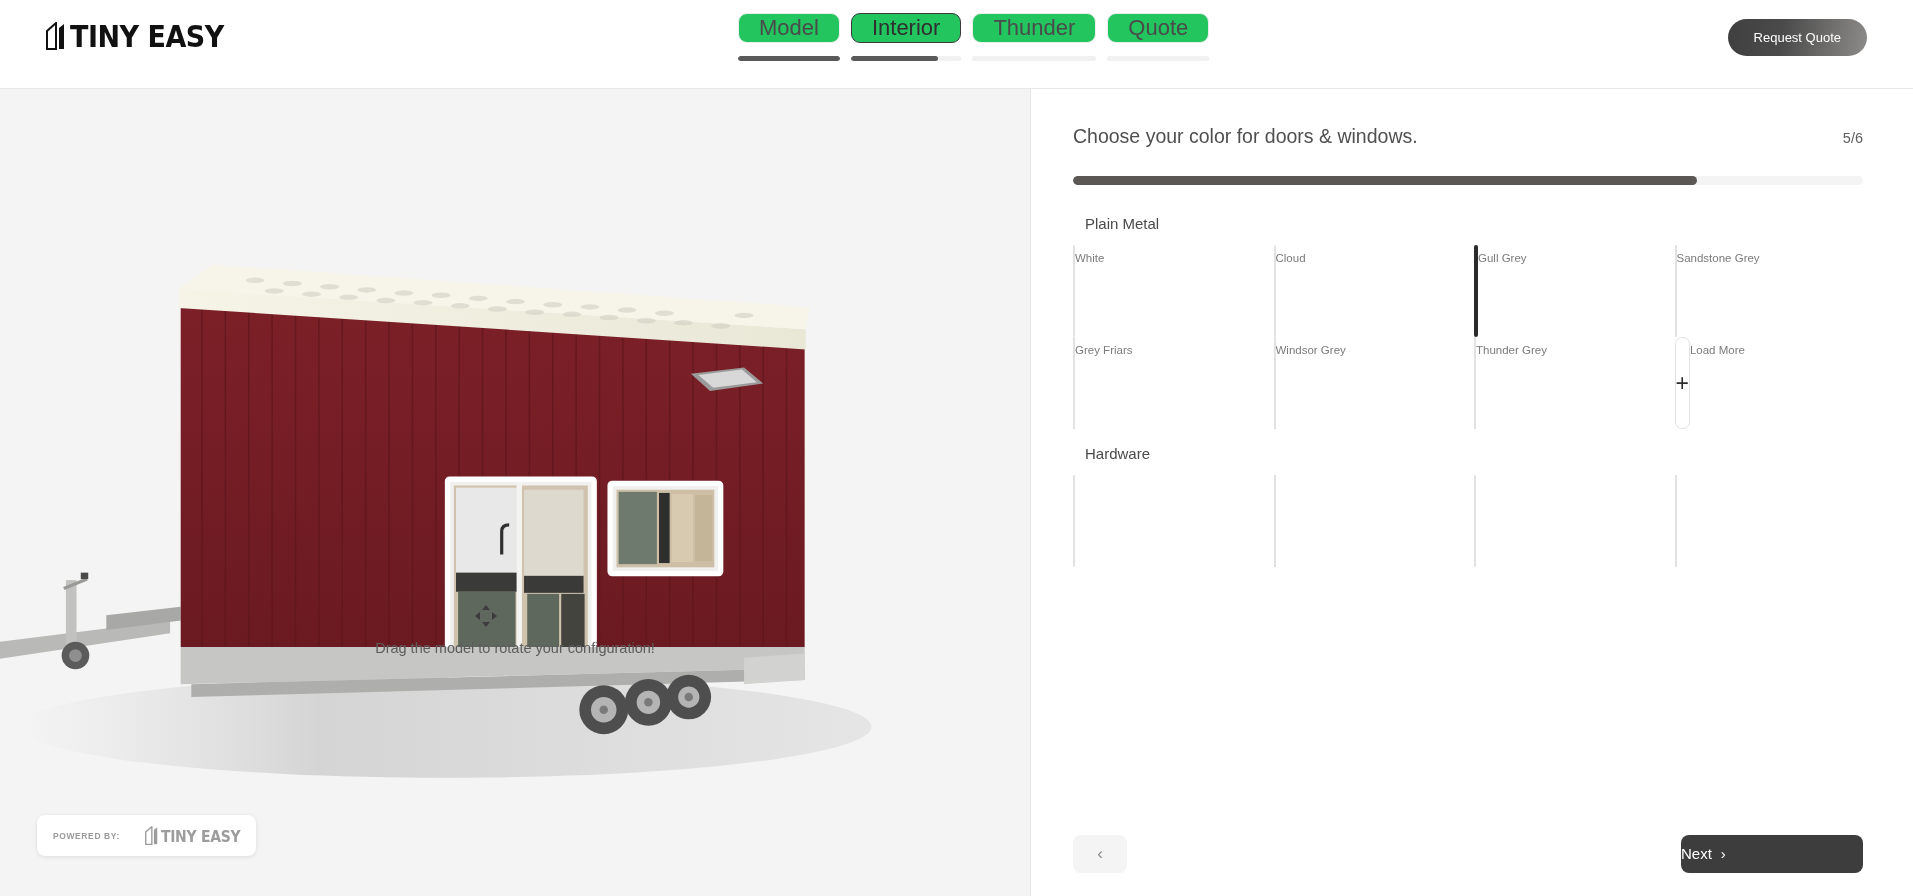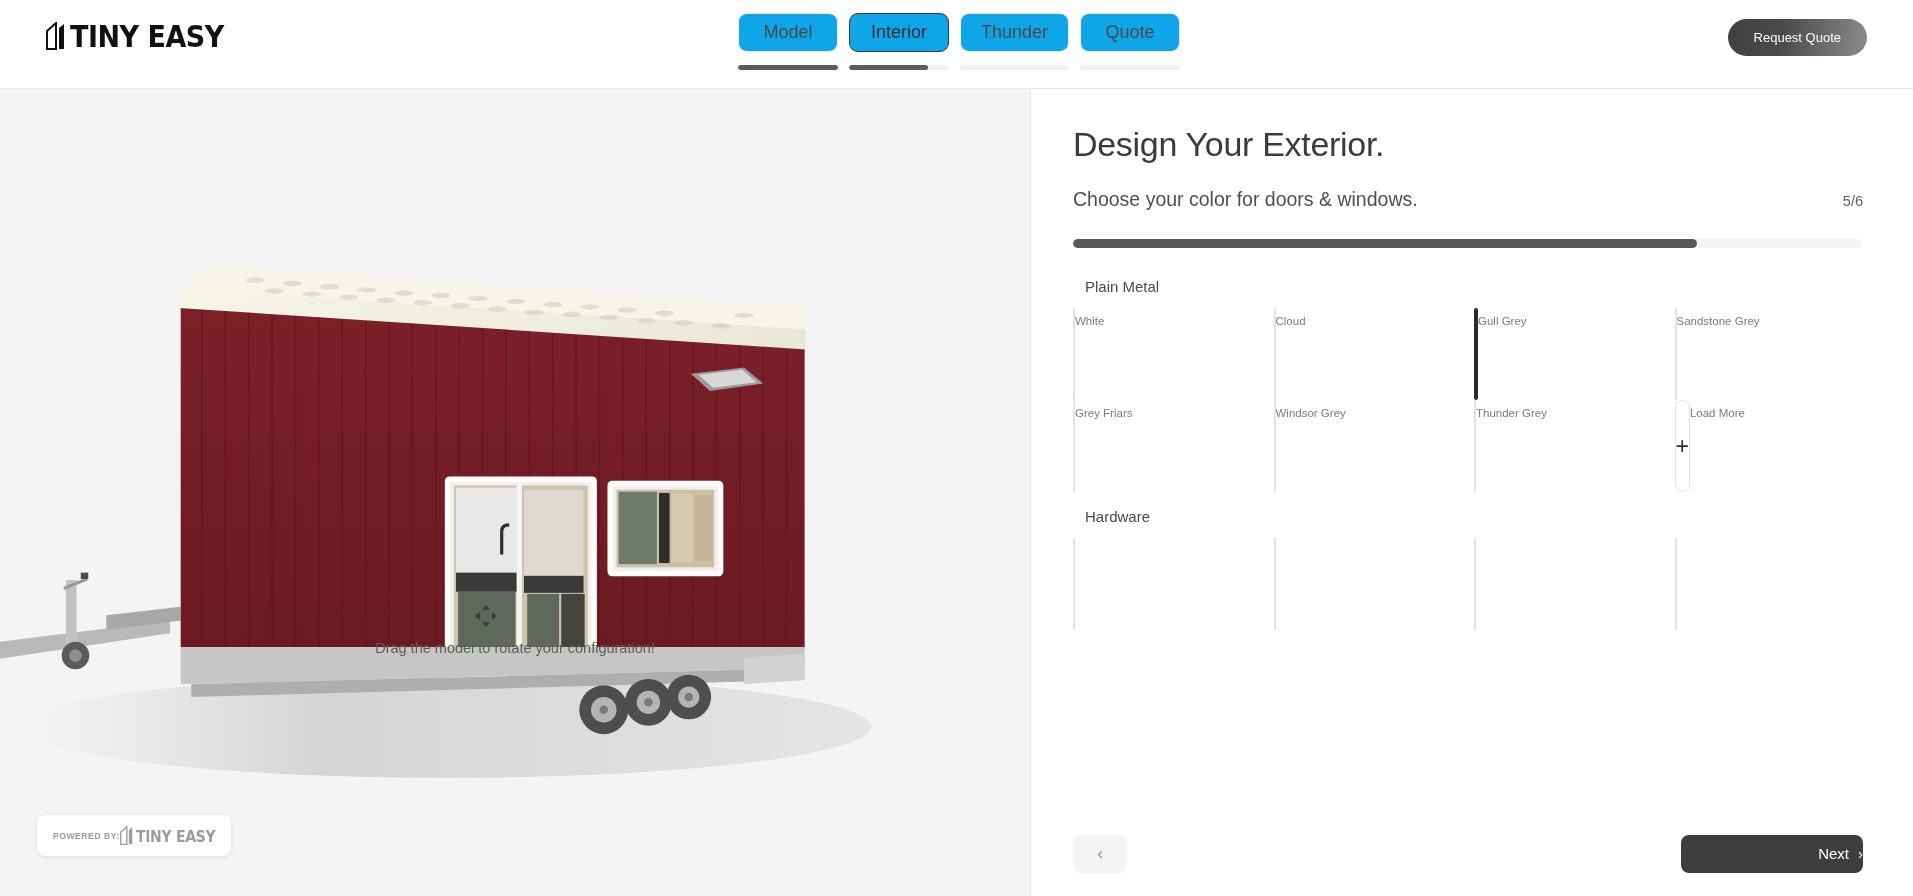--- a/index.html
+++ b/index.html
@@ -33,25 +33,25 @@
   }
 
   .tabs {
     position: absolute;
     left: 738px; top: 13px;
     display: flex; gap: 11px;
   }
   .tab-wrap { display: flex; flex-direction: column; align-items: stretch; }
   .tab {
     min-width: 100px;
-    padding: 8px 20px;
+    padding: 1px 20px;
     border-radius: 9px;
     border: 1px solid #ededed;
-    background: #0ea5e9;
-    font-size: 18px;
+    background: #22c55e;
+    font-size: 22px;
     color: #4a4a4a;
     text-align: center;
     white-space: nowrap;
     cursor: pointer;
   }
   .tab.active {
     border: 1.6px solid #3a3a3a;
     color: #2f2f2f;
   }
   .tab-track {
@@ -105,21 +105,21 @@
     width: 24px; height: 24px;
     pointer-events: none;
   }
 
   .powered-badge {
     position: absolute;
     left: 37px; bottom: 40px;
     background: #ffffff;
     border-radius: 8px;
     padding: 11px 16px;
-    display: flex; align-items: center; gap: 0;
+    display: flex; align-items: center; gap: 25px;
     box-shadow: 0 1px 4px rgba(0,0,0,0.10);
   }
   .powered-label {
     font-size: 8.5px; letter-spacing: 0.6px;
     color: #9a9a9a; font-weight: 600;
   }
   .powered-logo { display: flex; align-items: center; gap: 3px; }
   .powered-word {
     font-size: 14px; font-weight: 700; color: #9c9c9c;
     font-family: "DejaVu Sans", sans-serif; letter-spacing: -0.3px;
@@ -223,21 +223,21 @@
   .next-btn {
     margin-left: auto;
     width: 182px; height: 38px;
     border-radius: 8px;
     border: none;
     background: #3d3d3d;
     color: #ffffff;
     font-size: 15px;
     font-family: "Liberation Sans", sans-serif;
     cursor: pointer;
-    display: flex; align-items: center; justify-content: flex-end; gap: 9px;
+    display: flex; align-items: center; justify-content: flex-start; gap: 9px;
   }
 </style>
 </head>
 <body>
 
 <div class="header">
 
   <div class="logo">
     <svg class="logo-mark" viewBox="0 0 19 28">
       <path d="M1 9 L10 1 L10 27 L1 27 Z" fill="none" stroke="#111" stroke-width="2"></path>
@@ -433,21 +433,20 @@
           <path d="M13 6 L18 2 L18 27 L13 27 Z" fill="#9c9c9c"></path>
         </svg>
         <span class="powered-word">TINY EASY</span>
       </span>
     </div>
   </div>
 
   <div class="panel">
     <div class="panel-scroll">
 
-      <div class="panel-title">Design Your Exterior.</div>
 
       <div class="sub-row">
         <div class="panel-sub">Choose your color for doors &amp; windows.</div>
         <div class="step-count">5/6</div>
       </div>
 
       <div class="progress-track">
         <div class="progress-fill" id="panel-progress" style="width: 79%;"></div>
       </div>
 

